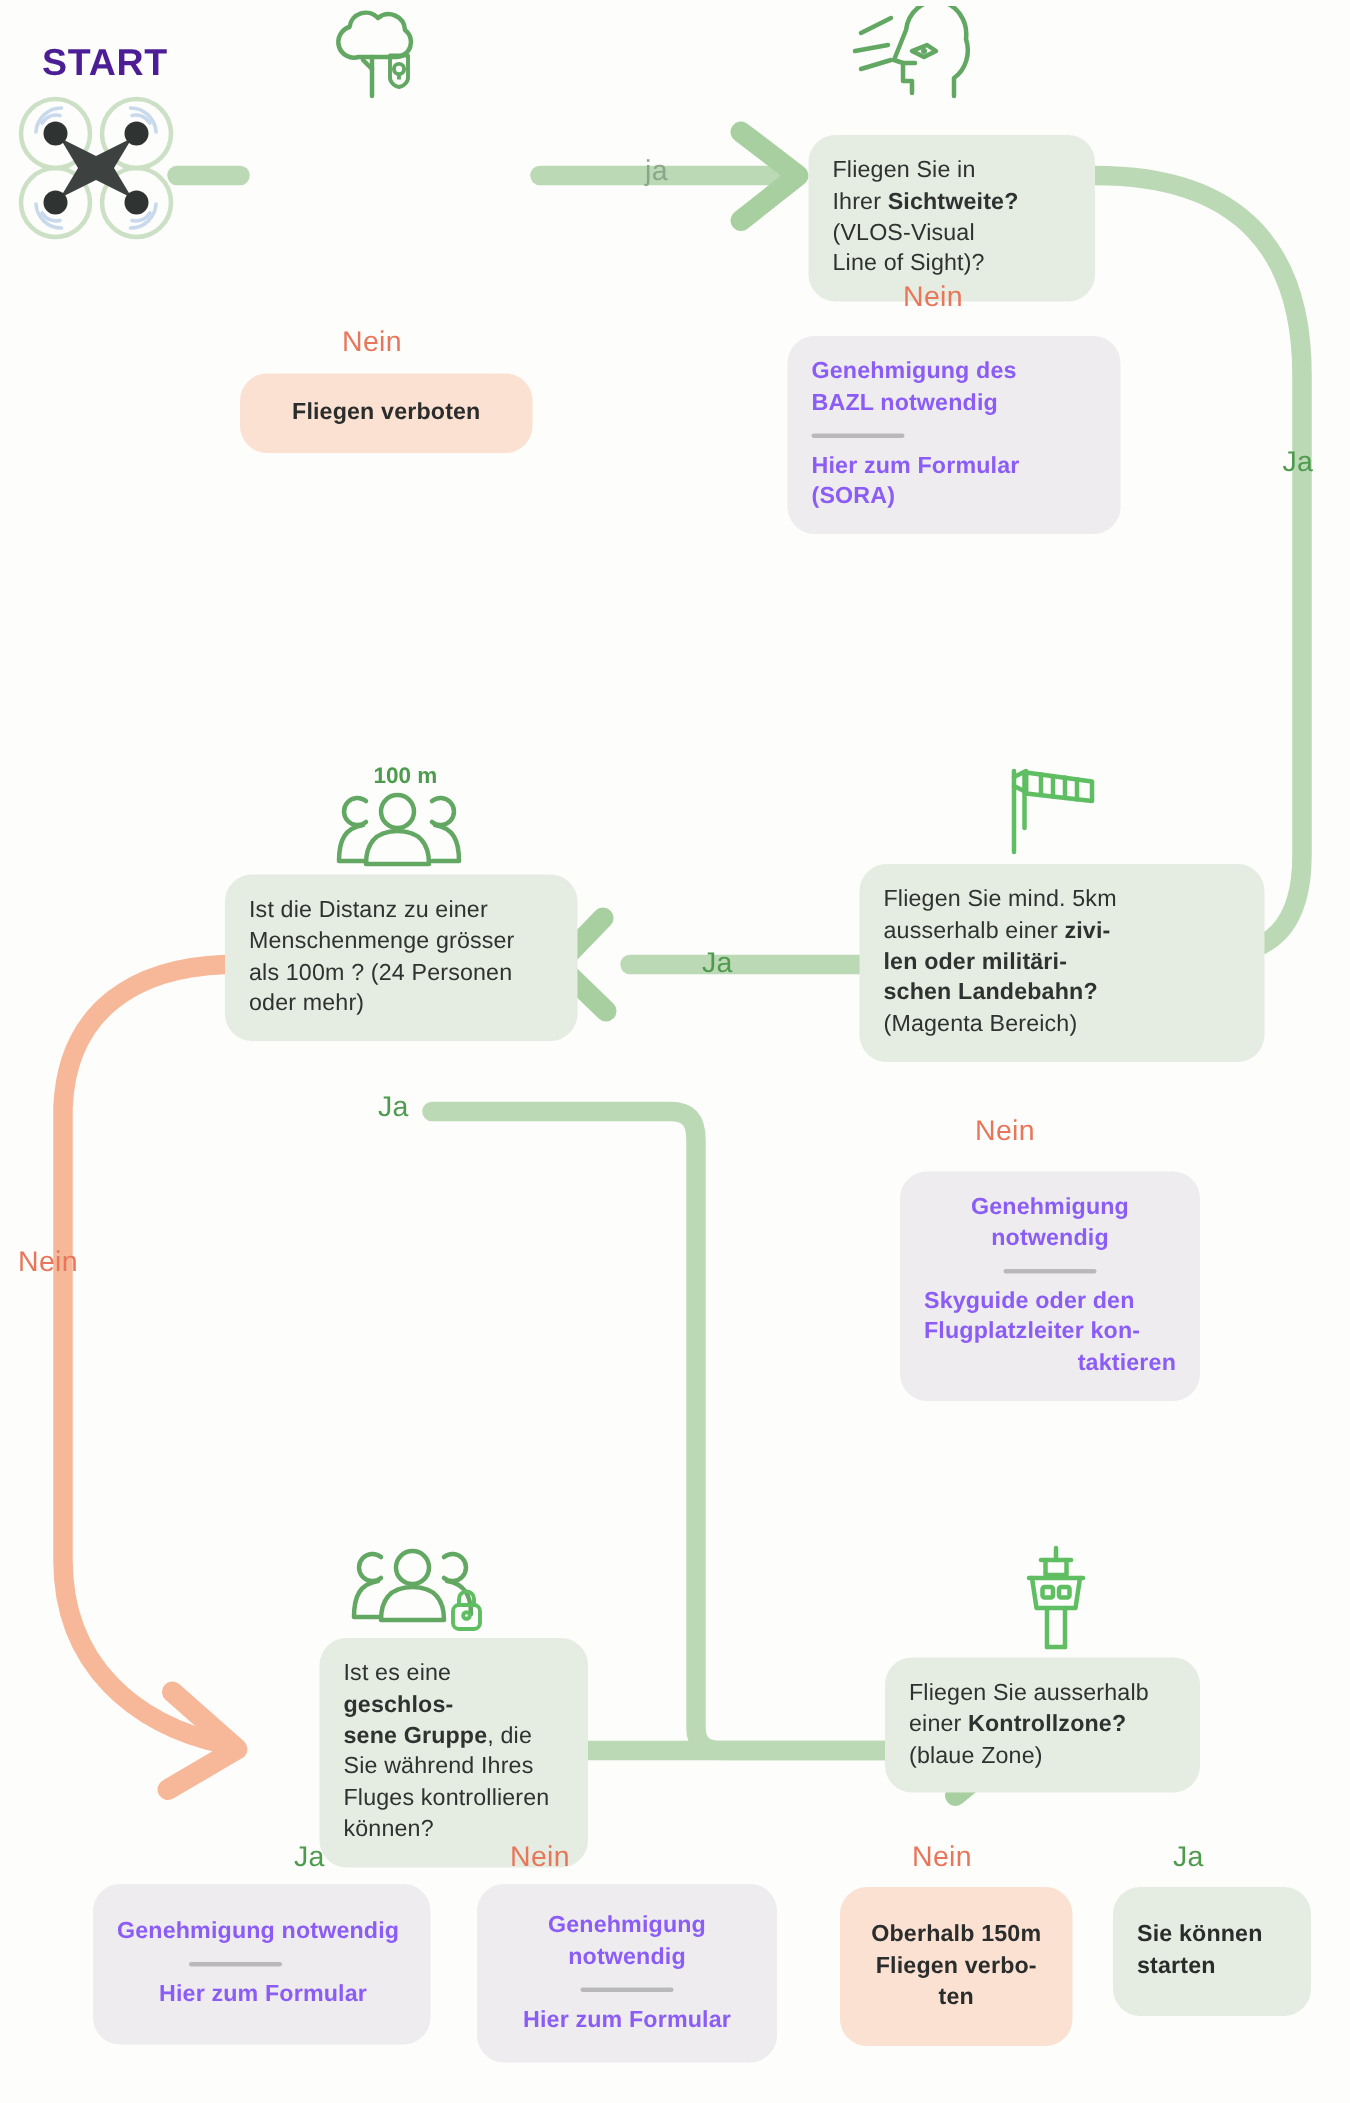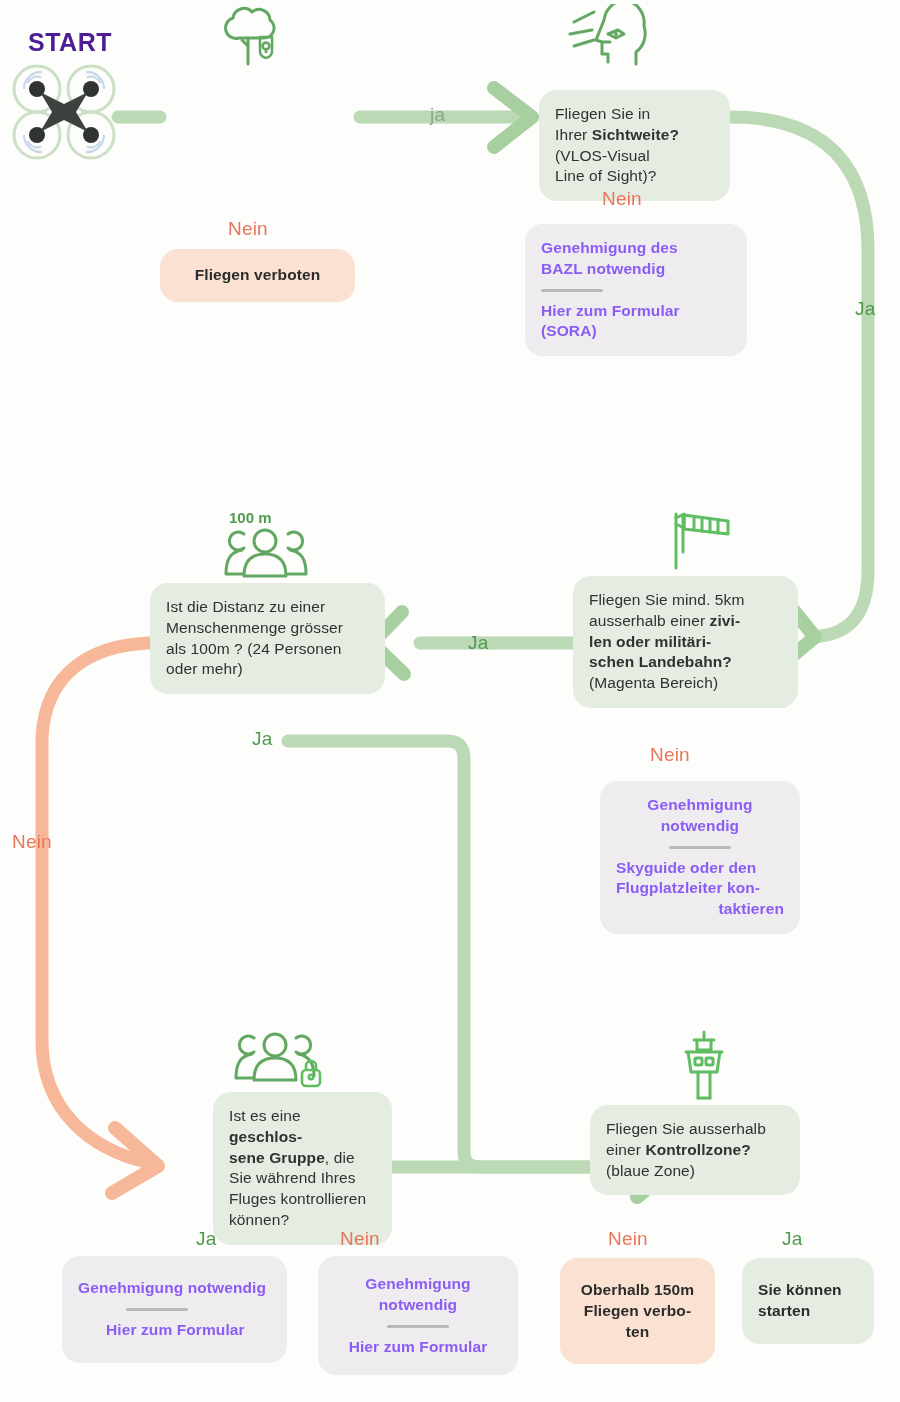--- a/index.html
+++ b/index.html
@@ -56,21 +56,21 @@
   .lbl.nein{color:#e8765a;text-align:center;}
 
   
   #start-label{
     position:absolute;left:28px;top:28px;
     font-size:25px;font-weight:700;color:#4c1d95;letter-spacing:.5px;
   }
   .icon{position:absolute;}
   .icon svg{display:block;}
   .icon-cap{
-    position:absolute;font-size:15px;font-weight:700;color:#4e9b4e;
+    position:absolute;font-size:15px;font-weight:700;color:#4e9b4e;margin-left:20px;
   }
 </style>
 </head>
 <body>
 
 <div id="canvas">
 
   <svg class="edges" viewBox="0 0 900 1402">
     <g fill="none" stroke="#bcd9b5" stroke-width="13" stroke-linecap="round">
 
@@ -240,21 +240,21 @@
   <div class="lbl ja" style="left:855px;top:298px;">Ja</div>
 
   <div class="node perm" style="left:525px;top:224px;width:222px;">
     <div>Genehmigung des</div>
     <div>BAZL notwendig</div>
     <div class="divider"></div>
     <div>Hier zum Formular</div>
     <div>(SORA)</div>
   </div>
 
-  <div class="node q" style="left:573px;top:576px;width:225px;">
+  <div class="node q" style="left:573px;top:576px;width:270px;">
     <div>Fliegen Sie mind. 5km</div>
     <div><span>ausserhalb einer </span><b>zivi-</b></div>
     <div><b>len oder militäri-</b></div>
     <div><b>schen Landebahn?</b></div>
     <div>(Magenta Bereich)</div>
   </div>
 
   <div class="lbl nein" style="left:650px;top:744px;">Nein</div>
   <div class="lbl ja" style="left:468px;top:632px;">Ja</div>
 

